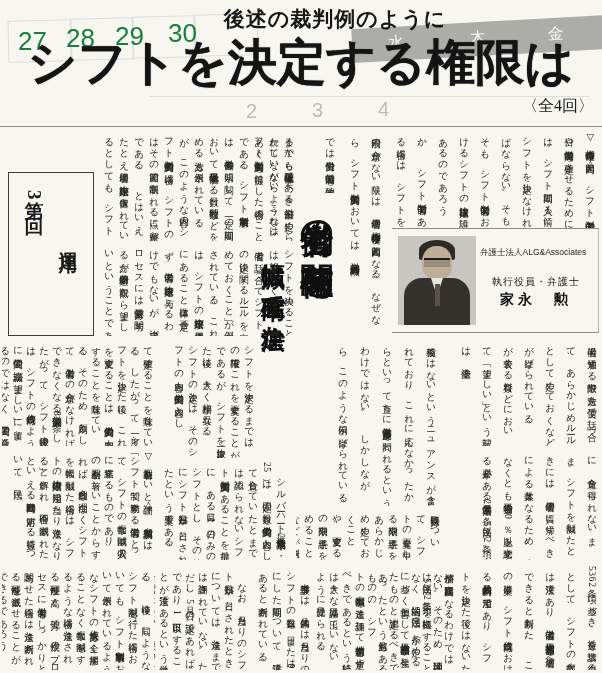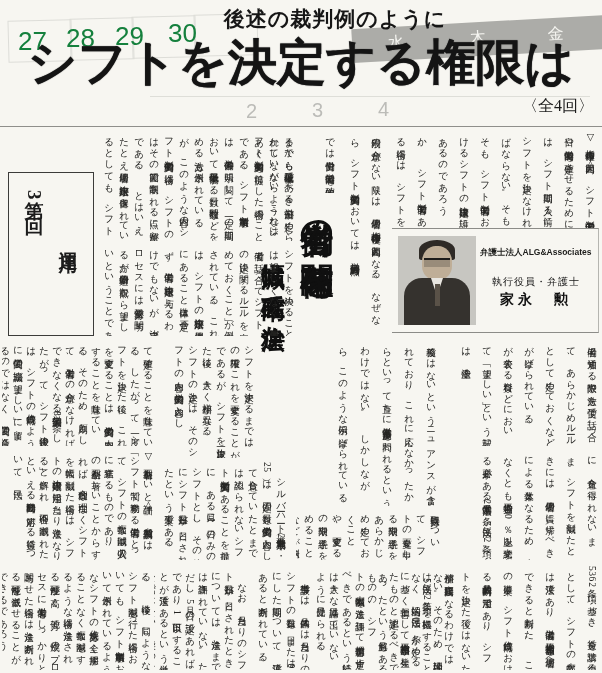--- a/index.html
+++ b/index.html
@@ -65,21 +65,21 @@
   .ph-hair{position:absolute;left:21px;top:4px;width:36px;height:20px;border-radius:50% 50% 10% 10%;
            background:#2e2a26;}
   .ph-glasses{position:absolute;left:26px;top:22px;width:26px;height:7px;
               border-top:2px solid #1e1c1a;background:rgba(40,38,36,.25);}
   .ph-suit{position:absolute;left:6px;top:42px;width:66px;height:47px;background:#35322e;
            border-radius:18px 18px 0 0;}
   .ph-shirt{position:absolute;left:33px;top:42px;width:12px;height:18px;background:#e8e6e0;
             clip-path:polygon(0 0,100% 0,50% 100%);}
   .ph-tie{position:absolute;left:37px;top:48px;width:5px;height:22px;background:#5a5248;}
   #profile-firm{position:absolute;left:88px;top:18px;width:116px;font-size:8.5px;color:#1d1d1b;
-                font-family:"Liberation Sans",sans-serif;font-weight:bold;}
+                font-family:"Liberation Sans",sans-serif;}
   #profile-role{position:absolute;left:88px;top:46px;width:112px;text-align:center;font-size:10px;
                 color:#161616;letter-spacing:1px;}
   #profile-name{position:absolute;left:88px;top:62px;width:112px;text-align:center;font-size:14px;
                 font-weight:700;color:#101010;letter-spacing:4px;}
 </style>
 </head>
 <body>
 
 <div id="page">
 

